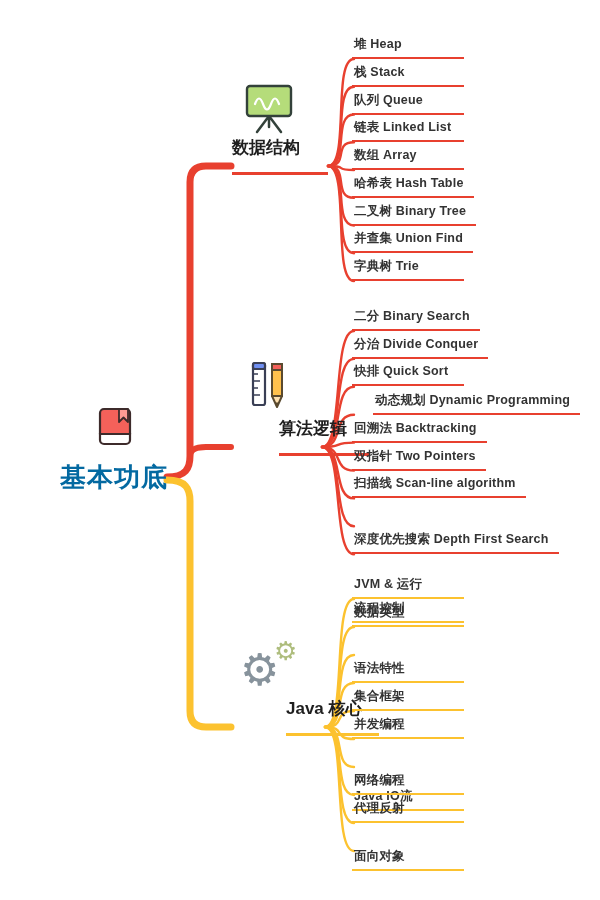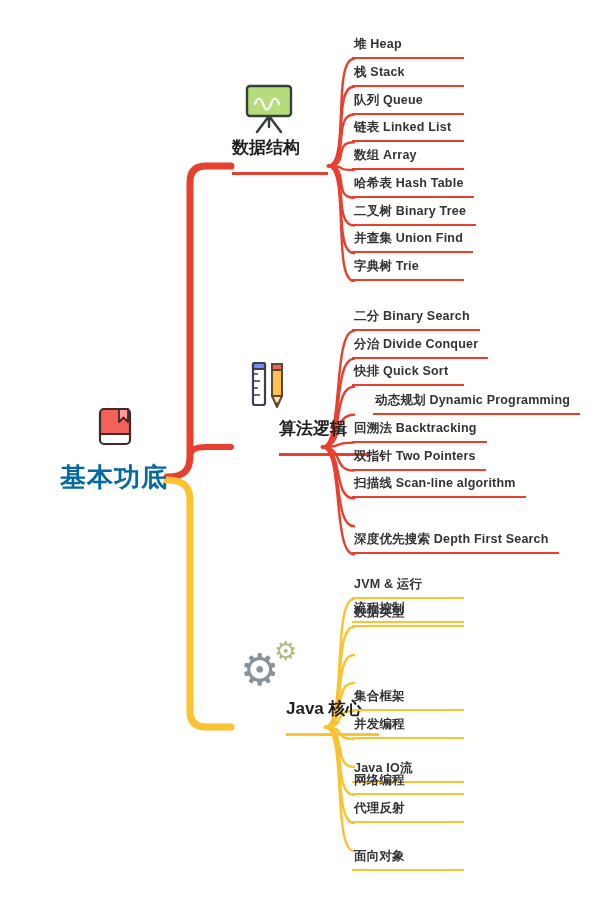--- a/index.html
+++ b/index.html
@@ -119,19 +119,20 @@
     <div class="leaf" style="top: 335.9px; border-bottom-color: rgb(232, 64, 47);">分治 Divide Conquer</div>
     <div class="leaf" style="top: 363px; border-bottom-color: rgb(232, 64, 47);">快排 Quick Sort</div>
     <div class="leaf" style="top: 391.7px; border-bottom-color: rgb(232, 64, 47); margin-left: 21px;">动态规划 Dynamic Programming</div>
     <div class="leaf" style="top: 419.6px; border-bottom-color: rgb(232, 64, 47);">回溯法 Backtracking</div>
     <div class="leaf" style="top: 447.5px; border-bottom-color: rgb(232, 64, 47);">双指针 Two Pointers</div>
     <div class="leaf" style="top: 475.4px; border-bottom-color: rgb(232, 64, 47);">扫描线 Scan-line algorithm</div>
     <div class="leaf" style="top: 531.2px; border-bottom-color: rgb(232, 64, 47);">深度优先搜索 Depth First Search</div>
     <div class="leaf" style="top: 576px; border-bottom-color: rgb(252, 194, 47);">JVM &amp; 运行</div>
     <div class="leaf" style="top: 604px; border-bottom-color: rgb(252, 194, 47);">数据类型</div>
     <div class="leaf" style="top: 600px; border-bottom-color: rgb(252, 194, 47);">流程控制</div>
+    <div class="leaf" style="top: 660px; border-bottom-color: rgb(252, 194, 47);">语法特性</div>
     <div class="leaf" style="top: 688px; border-bottom-color: rgb(252, 194, 47);">集合框架</div>
     <div class="leaf" style="top: 716px; border-bottom-color: rgb(252, 194, 47);">并发编程</div>
-    <div class="leaf" style="top: 760px; border-bottom-color: rgb(252, 194, 47);">Java IO流</div>
+    <div class="leaf" style="top: 788px; border-bottom-color: rgb(252, 194, 47);">Java IO流</div>
     <div class="leaf" style="top: 772px; border-bottom-color: rgb(252, 194, 47);">网络编程</div>
     <div class="leaf" style="top: 800px; border-bottom-color: rgb(252, 194, 47);">代理反射</div>
     <div class="leaf" style="top: 828px; border-bottom-color: rgb(252, 194, 47); margin-top: 20px;">面向对象</div>
   </div>
 
 </body></html>

